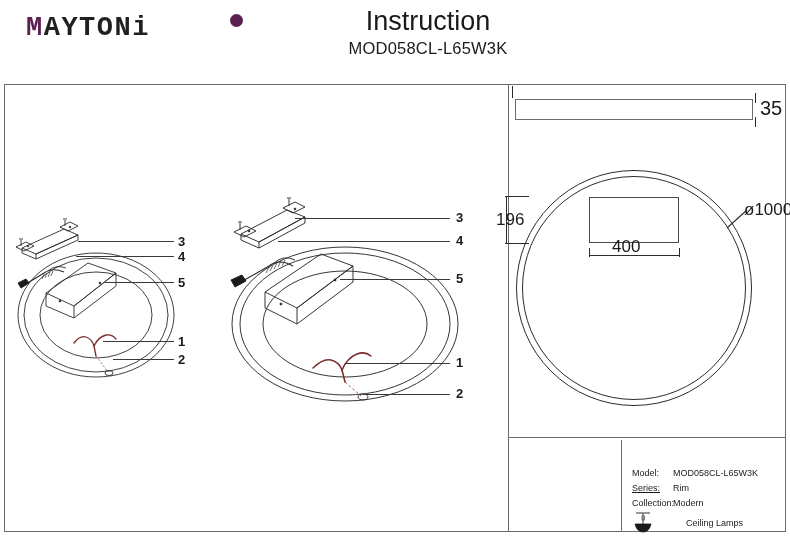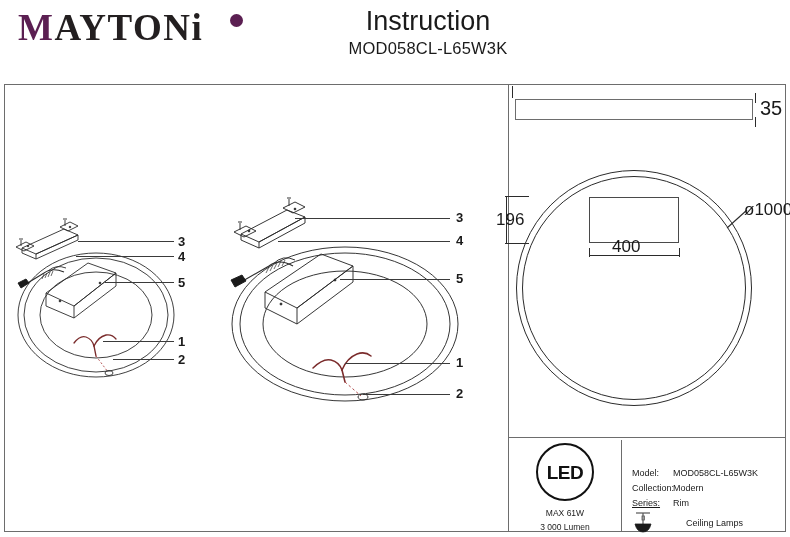--- a/index.html
+++ b/index.html
@@ -19,23 +19,23 @@
     height: 537px;
     overflow: hidden;
     background: #ffffff;
   }
 
   
   #header { position: absolute; left: 0; top: 0; width: 790px; height: 80px; }
 
   #logo-block { position: absolute; left: 14px; top: 6px; width: 240px; height: 66px; }
   #logo-wordmark {
-    position: absolute; left: 4px; top: 0;
-    font-family: Liberation Serif, serif;
-    font-size: 37px;
+    position: absolute; left: 12px; top: 0;
+    font-family: Liberation Mono, monospace;
+    font-size: 27px;
     font-weight: bold;
     letter-spacing: 1.5px;
     color: #231f20;
     line-height: 44px;
     white-space: nowrap;
   }
   #logo-wordmark .accent { color: #5b1f52; }
   .logo-dot {
     position: absolute;
     left: 216px; top: 8px;
@@ -393,40 +393,33 @@
 
   <div class="callout-line" style="left:345px; top:363px; width:105px;"></div>
   <span class="callout-label" style="left:456px; top:356px;">1</span>
 
   <div class="callout-line" style="left:363px; top:394px; width:87px;"></div>
   <span class="callout-label" style="left:456px; top:387px;">2</span>
 
   <div id="info-panel"></div>
   <div id="info-divider-v"></div>
 
-  <div id="led-block">
-    <div id="led-circle">
-      <span id="led-text">LED</span>
-    </div>
-    <div class="led-caption" id="led-max">MAX 61W</div>
-    <div class="led-caption">3 000 Lumen</div>
-  </div>
 
   <div id="specs">
     <div class="spec-row">
       <span class="spec-key">Model:</span>
       <span class="spec-val">MOD058CL-L65W3K</span>
     </div>
+    <div class="spec-row" id="series-row">
+      <span class="spec-key">Series:</span>
+      <span class="spec-val">Rim</span>
+    </div>
     <div class="spec-row">
       <span class="spec-key">Collection:</span>
       <span class="spec-val">Modern</span>
-    </div>
-    <div class="spec-row" id="series-row">
-      <span class="spec-key">Series:</span>
-      <span class="spec-val">Rim</span>
     </div>
     <div id="category-row">
       <svg id="lamp-icon" viewBox="0 0 30 22">
         <line x1="11" y1="1" x2="11" y2="12" stroke="#555" stroke-width="1.2"></line>
         <line x1="4" y1="1" x2="18" y2="1" stroke="#555" stroke-width="1.2"></line>
         <rect x="10" y="4" width="2.5" height="4" fill="none" stroke="#555" stroke-width="0.8"></rect>
         <path d="M3,12 L19,12 Q17,20 11,20 Q5,20 3,12 Z" fill="#1a1a1a" stroke="#1a1a1a" stroke-width="0.8"></path>
       </svg>
       <span id="category-label">Ceiling Lamps</span>
     </div>

